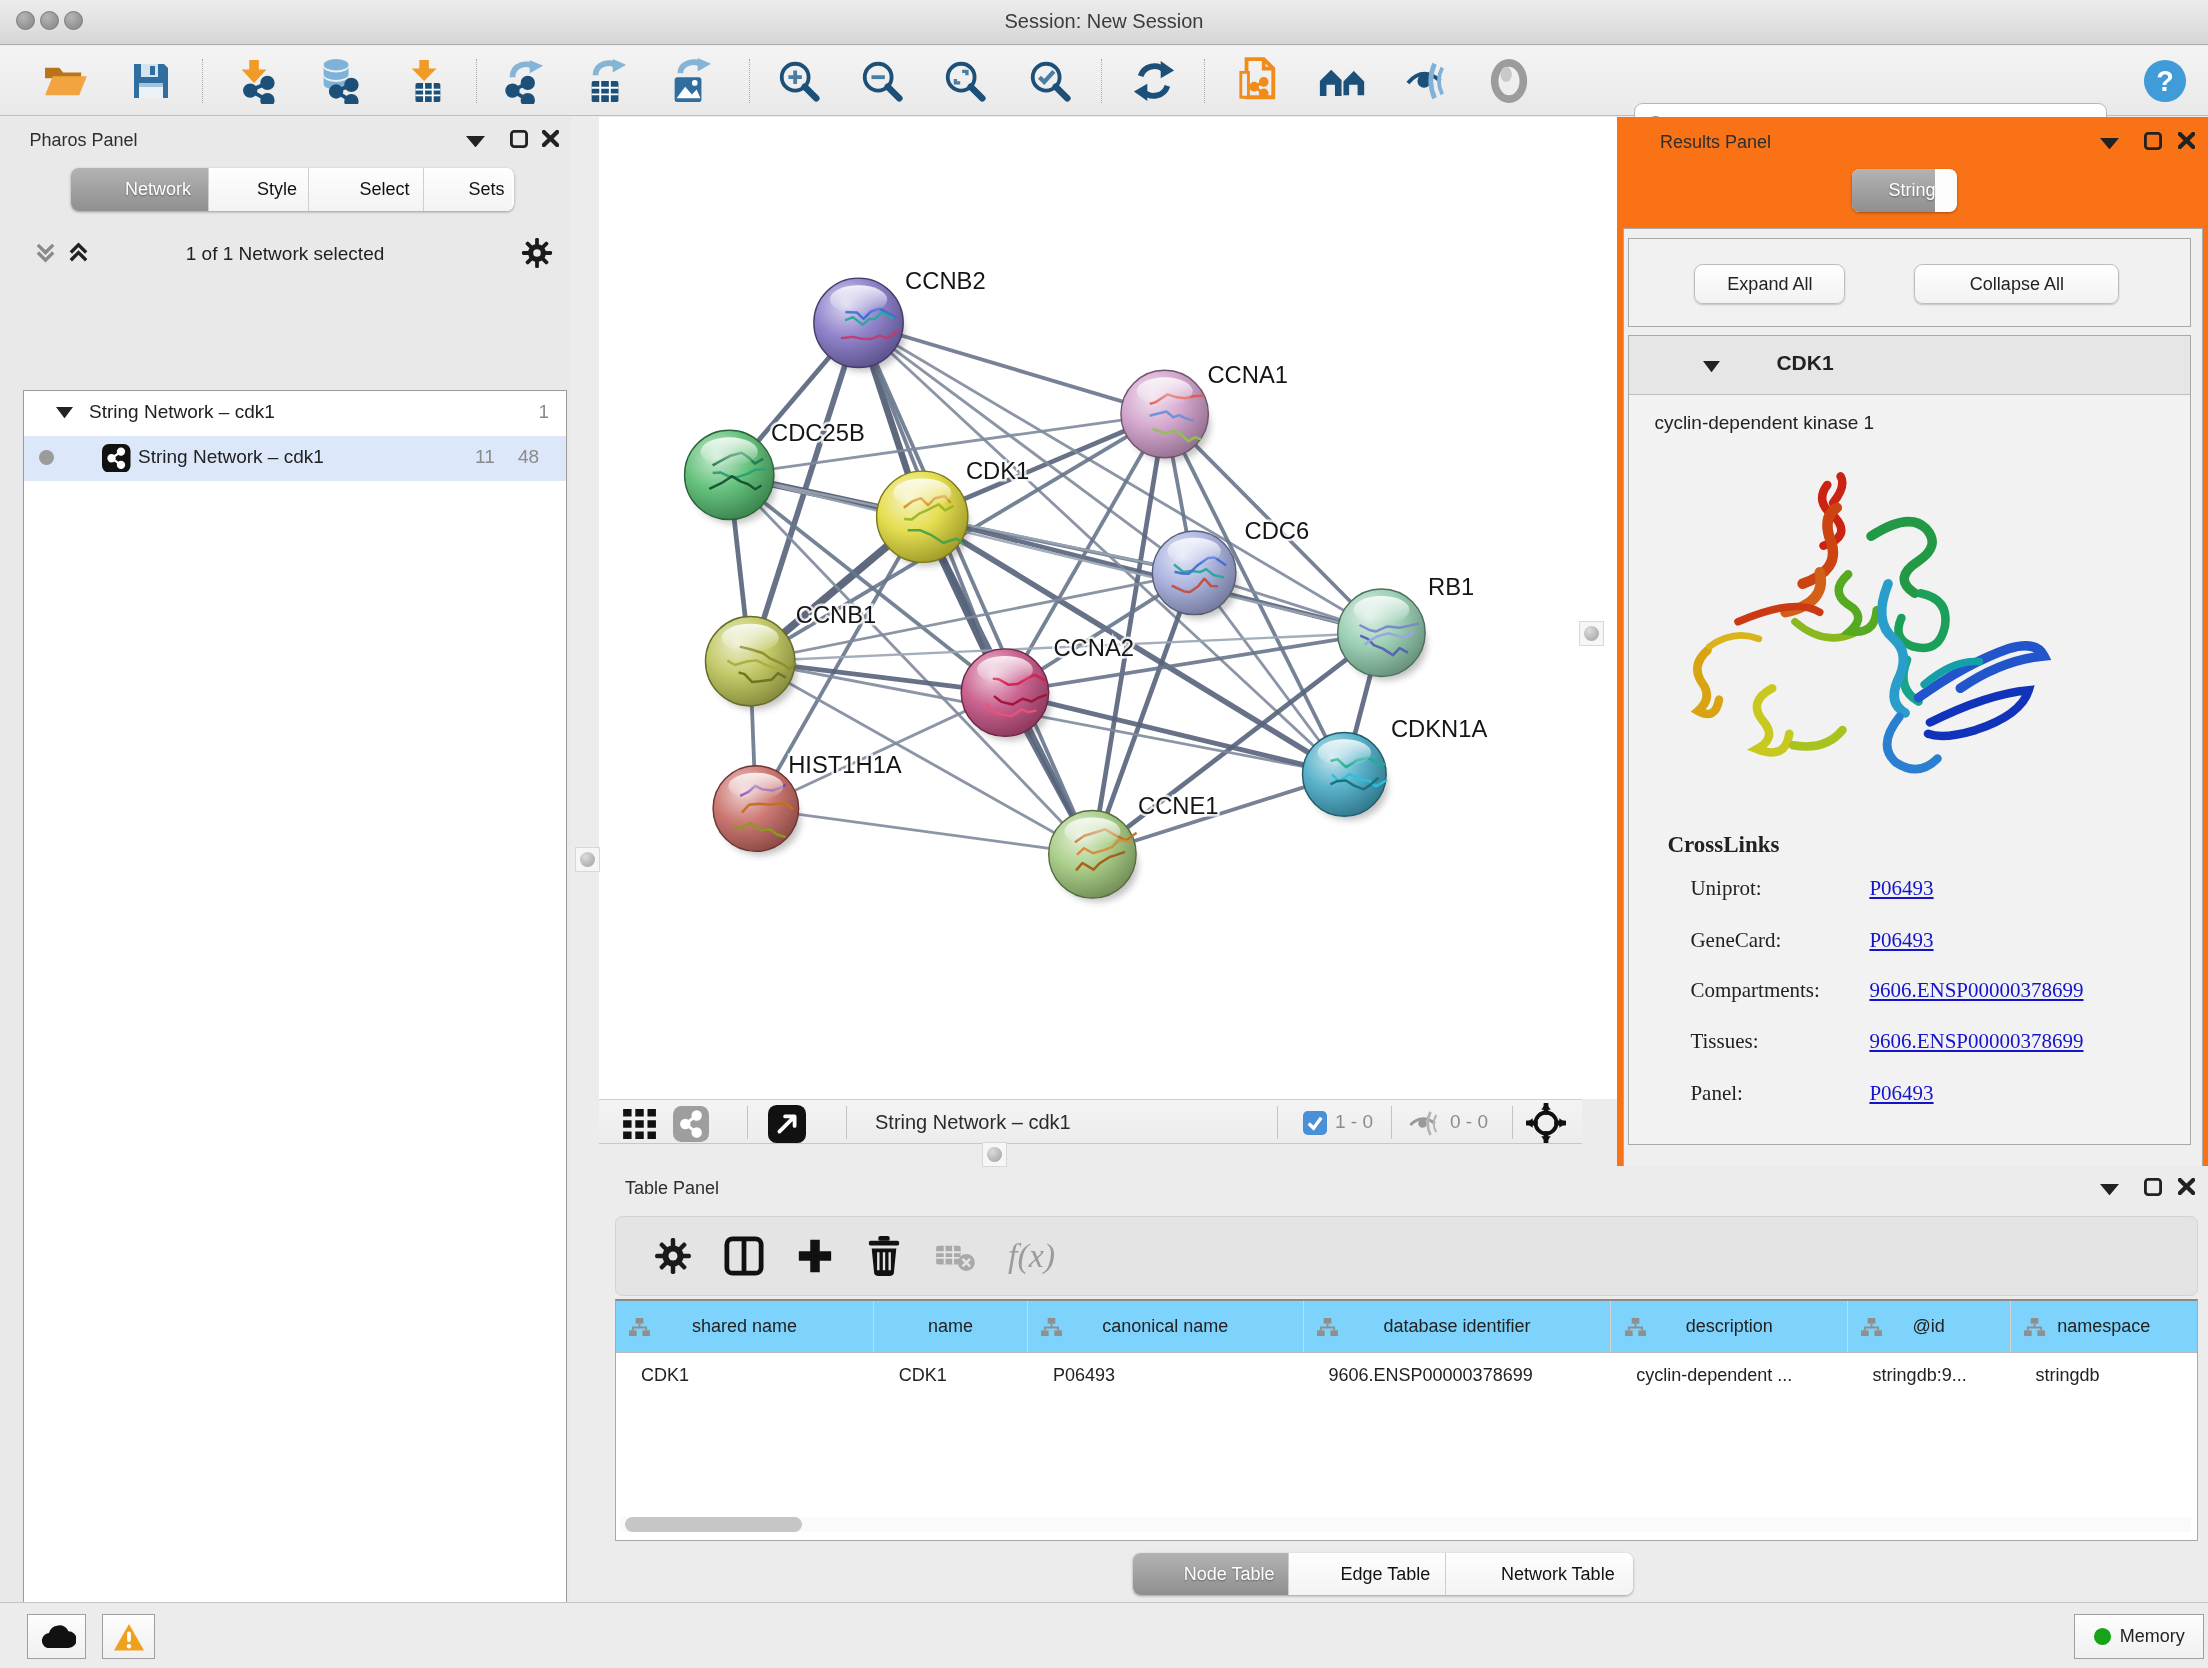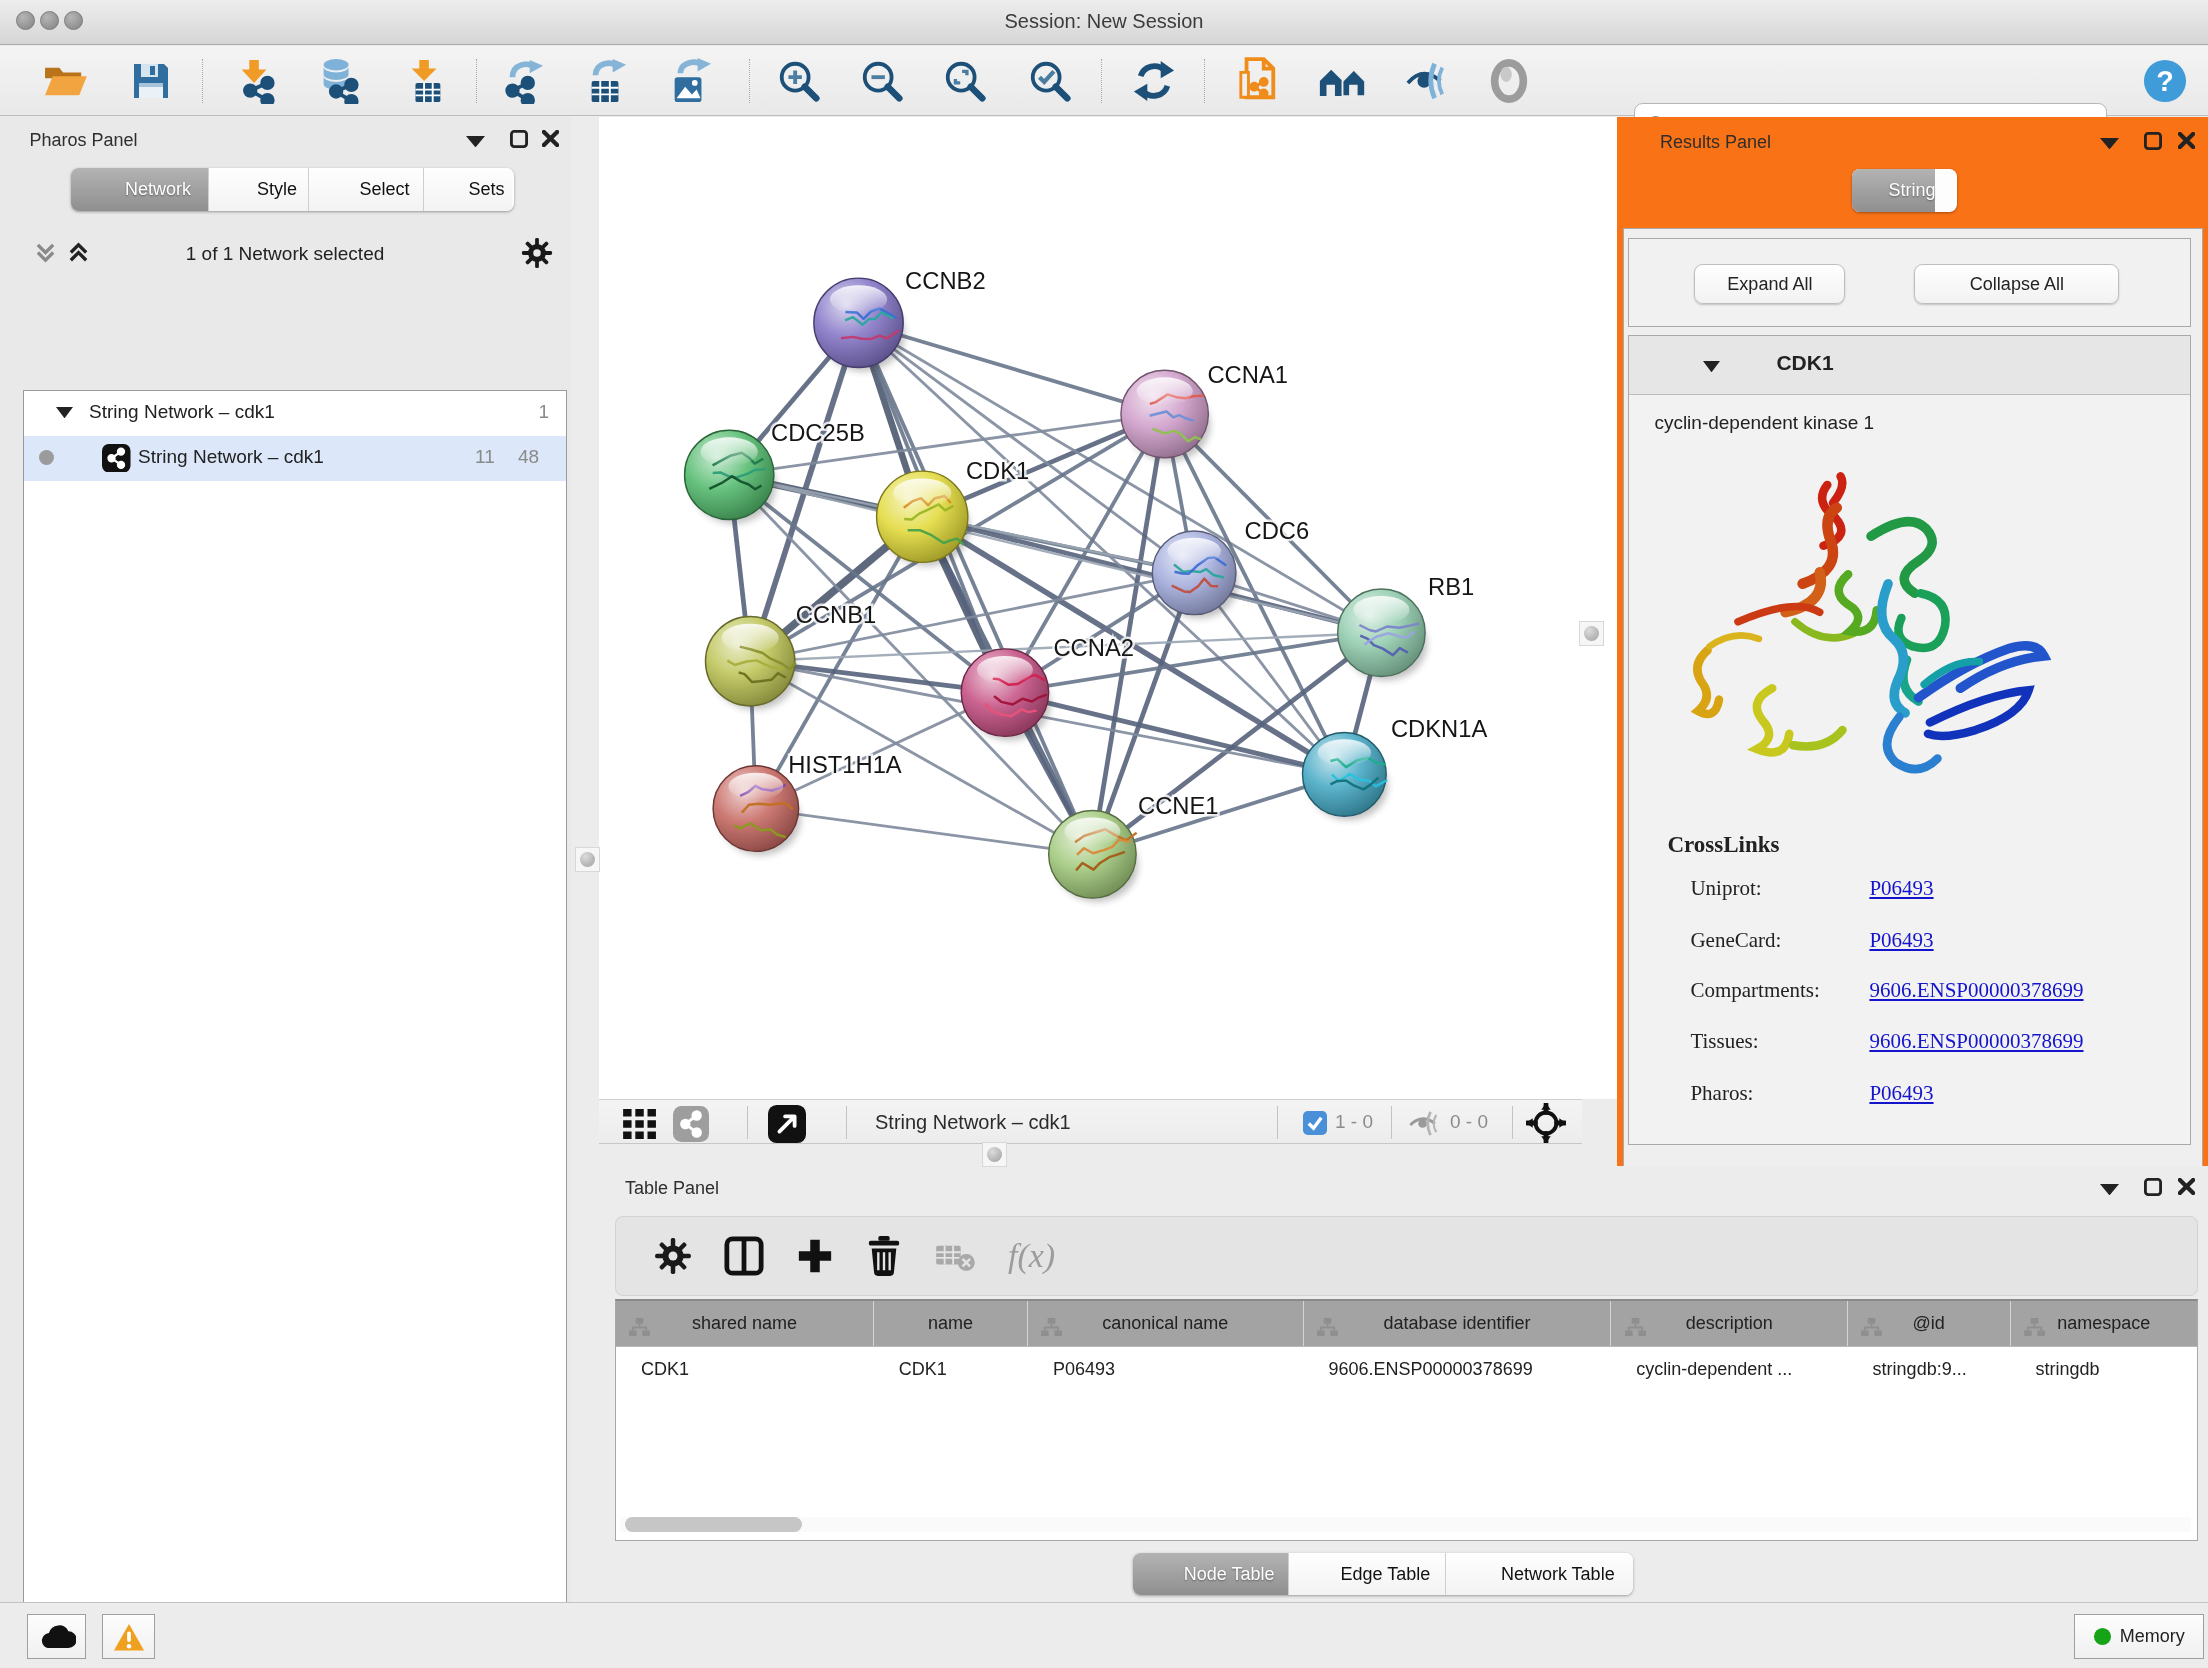--- a/index.html
+++ b/index.html
@@ -60,21 +60,21 @@
     font-size:18px;display:flex;align-items:center;justify-content:center;box-shadow:0 1px 1.9px rgba(0,0,0,.2);}
   .link{color:#1414cc;text-decoration:underline;}
   .serif{font-family:"Liberation Serif",serif;}
 
   
   #table-panel{position:absolute;left:571px;top:1166px;width:1638px;height:436px;background:#ececec;}
   #tp-toolbar{position:absolute;left:44px;top:50px;width:1583px;height:80px;background:#e4e4e4;
     border:1px solid #d2d2d2;border-radius:7.6px;display:flex;align-items:center;gap:32px;padding-left:38px;}
   #tp-table{position:absolute;left:44px;top:133px;width:1583px;height:242px;background:#fff;
     border:1px solid #a8a8a8;border-top:2.9px solid #8a8a8a;overflow:hidden;}
-  #tp-header{display:flex;height:46px;background:#a3a3a3;border-bottom:1px solid #b9b9b9;}
+  #tp-header{display:flex;height:52px;background:#7dd3fc;border-bottom:1px solid #b9b9b9;}
   .th{position:relative;display:flex;align-items:center;justify-content:center;
     font-size:18px;border-right:1px solid #d4d4d4;height:100%;}
   .th .treeicon{position:absolute;left:13.3px;top:17px;}
   #tp-row{display:flex;height:44px;align-items:center;font-size:18px;}
   .td{padding-left:25px;white-space:nowrap;overflow:hidden;}
   #tp-scroll{position:absolute;left:3.8px;bottom:7.6px;width:1571px;height:15px;background:#fafafa;}
   #tp-thumb{position:absolute;left:5.7px;top:0;width:177px;height:14.3px;background:#c6c6c6;border-radius:7.6px;}
 
   
   #statusbar{position:absolute;left:0;top:1602px;width:2208px;height:67px;background:#ececec;border-top:1px solid #c3c3c3;}
@@ -670,21 +670,21 @@
       <div class="serif abs" style="left:38px;top:496px;font-size:23px;font-weight:bold">CrossLinks</div>
       <div class="serif abs" style="left:61px;top:540px;font-size:21px">
         <span>Uniprot:</span></div>
       <div class="serif abs link" style="left:240px;top:540px;font-size:21px">P06493</div>
       <div class="serif abs" style="left:61px;top:592px;font-size:21px">GeneCard:</div>
       <div class="serif abs link" style="left:240px;top:592px;font-size:21px">P06493</div>
       <div class="serif abs" style="left:61px;top:642px;font-size:21px">Compartments:</div>
       <div class="serif abs link" style="left:240px;top:642px;font-size:21px">9606.ENSP00000378699</div>
       <div class="serif abs" style="left:61px;top:693px;font-size:21px">Tissues:</div>
       <div class="serif abs link" style="left:240px;top:693px;font-size:21px">9606.ENSP00000378699</div>
-      <div class="serif abs" style="left:61px;top:745px;font-size:21px">Pharos:</div>
+      <div class="serif abs" style="left:61px;top:745px;font-size:21px">Panel:</div>
       <div class="serif abs link" style="left:240px;top:745px;font-size:21px">P06493</div>
     </div>
   </div>
 
   <div id="table-panel">
     <div class="abs panel-title" style="left:54px;top:12.4px">Table Panel</div>
     <svg class="abs" style="left:1529px;top:18px" width="19" height="11.4" viewBox="0 0 20 12">
       <path d="M0 0 h20 L10 12 z" fill="#222"></path>
       </svg>
     <svg class="abs" style="left:1573px;top:12.4px" width="18" height="18" viewBox="0 0 19 19">

